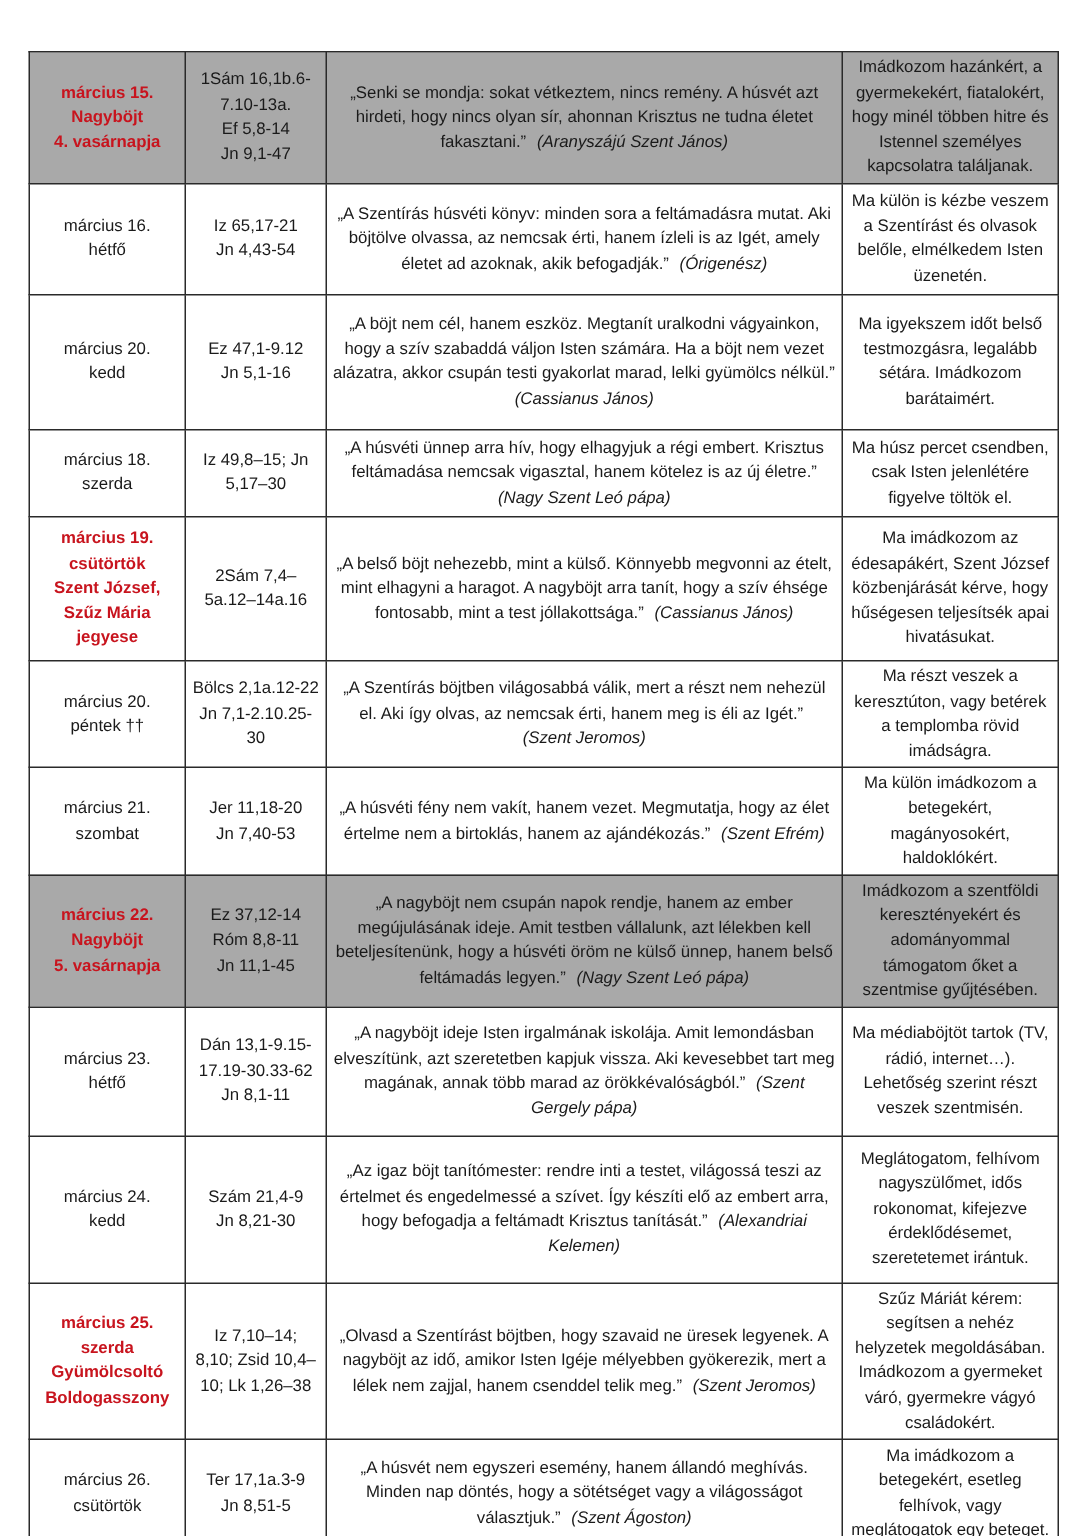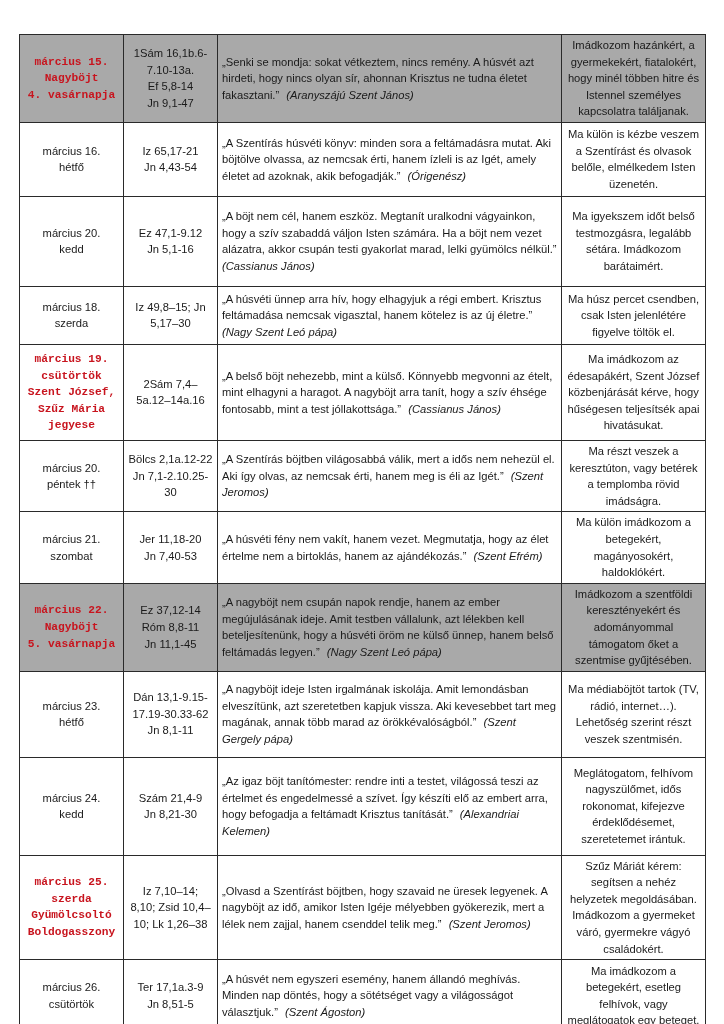--- a/index.html
+++ b/index.html
@@ -4,23 +4,23 @@
 <style>
   html, body { margin:0; padding:0; background:#ffffff; }
   body { width:724px; height:1024px; position:relative; overflow:hidden;
          font-family:"Liberation Sans", "DejaVu Sans", sans-serif; color:#1a1a1a; }
   table.cal { position:absolute; left:19px; top:34px; width:686px;
               border-collapse:collapse; table-layout:fixed; }
   table.cal td { border:1.5px solid #2a2a2a; padding:2px 4px; vertical-align:middle;
                  font-size:11.2px; line-height:16.6px; }
   col.c1 { width:104px; } col.c2 { width:94px; } col.c3 { width:344px; } col.c4 { width:144px; }
   td.day, td.reading, td.action { text-align:center; }
-  td.quote { text-align:left; padding-left:5px; padding-right:5px; }
+  td.quote { text-align:center; padding-left:5px; padding-right:5px; }
   tr.sunday td { background:#a9a9a9; }
-  .feast { color:#c8141e; font-weight:bold;font-family:Liberation Mono, monospace; }
+  .feast { color:#c8141e; font-weight:bold; }
   .author { font-style:italic; }
   .line { display:block; }
 </style>
 </head>
 <body>
 
 <table class="cal">
   <colgroup>
       <col class="c1">
       <col class="c2">
@@ -108,21 +108,21 @@
       <tr style="height: 66px;">
     <td class="day">
       <span class="line date">március 20.</span>
       <span class="daylines"><span class="line">péntek ††</span></span>
     </td>
     <td class="reading">
           <span class="line">Bölcs 2,1a.12-22</span>
           <span class="line">Jn 7,1-2.10.25-30</span>
         </td>
     <td class="quote">
-      <span class="qtext" style="margin-right: 4px;">„A Szentírás böjtben világosabbá válik, mert a idős nem nehezül el. Aki így olvas, az nemcsak érti, hanem meg is éli az Igét.” </span>
+      <span class="qtext" style="margin-right: 4px;">„A Szentírás böjtben világosabbá válik, mert a részt nem nehezül el. Aki így olvas, az nemcsak érti, hanem meg is éli az Igét.” </span>
       <span class="author">(Szent Jeromos)</span>
     </td>
     <td class="action">Ma részt veszek a keresztúton, vagy betérek a templomba rövid imádságra.</td>
   </tr>
       <tr style="height: 54px;">
     <td class="day">
       <span class="line date">március 21.</span>
       <span class="daylines"><span class="line">szombat</span></span>
     </td>
     <td class="reading">

